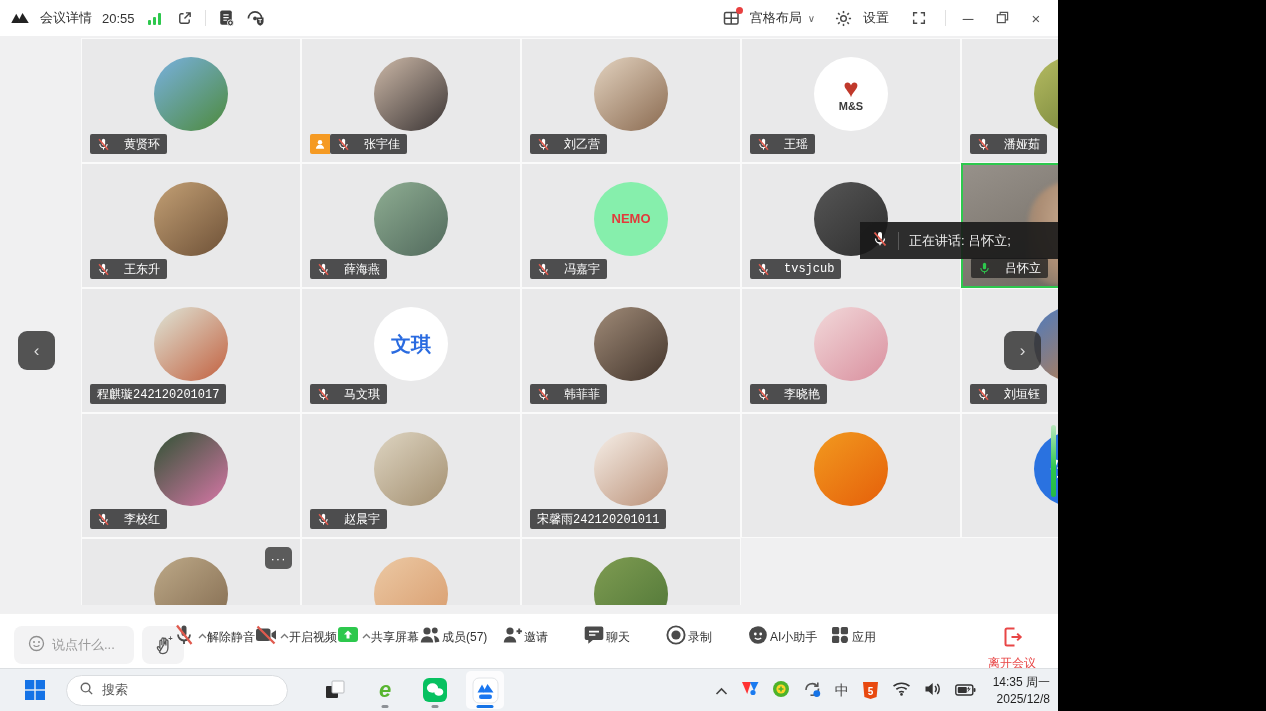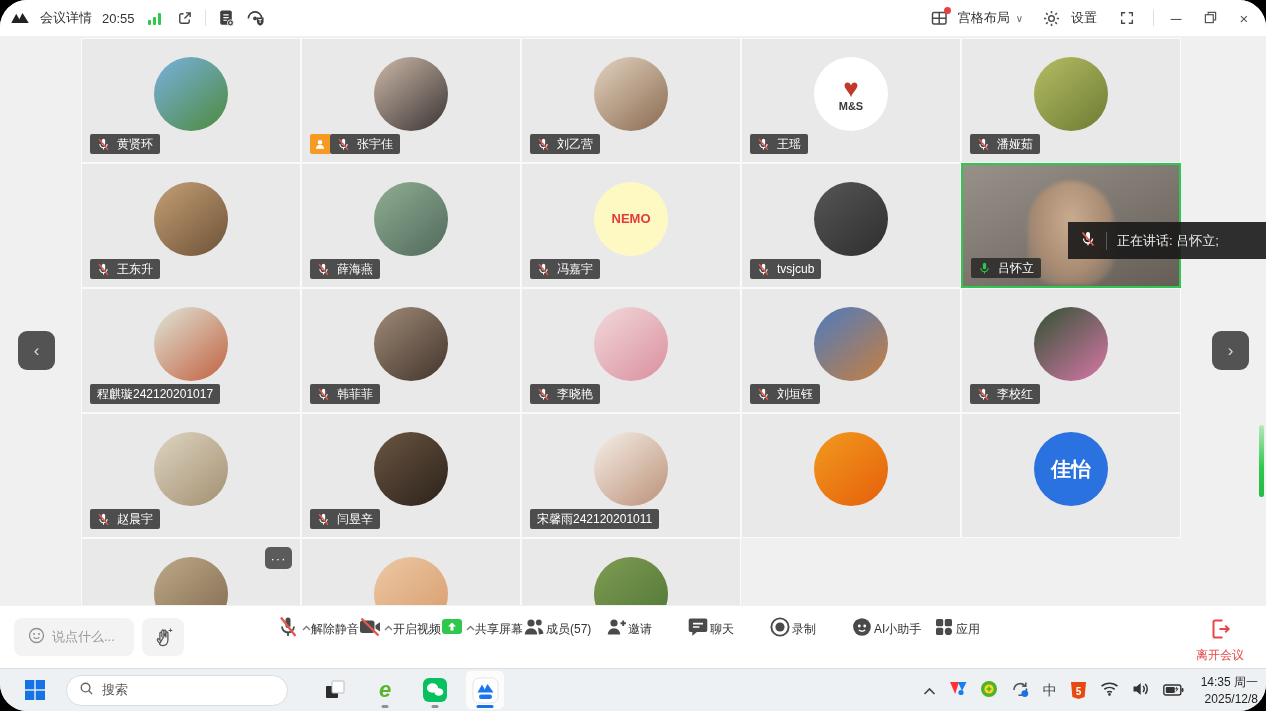--- a/index.html
+++ b/index.html
@@ -1,18 +1,18 @@
 <!DOCTYPE html>
 <html><head>
 <meta charset="utf-8">
 <style>
   * { margin:0; padding:0; box-sizing:border-box; }
   html,body { width:1266px; height:711px; }
   body { font-family:"Liberation Sans",sans-serif; background:#000; }
-  .screen { position:relative; width:1266px; height:711px; overflow:hidden; background:#f0f0f1;border-radius:27px; }
+  .screen { position:relative; width:1058px; height:711px; overflow:hidden; background:#f0f0f1; }
 
   
   .titlebar { position:absolute; top:0; left:0; right:0; height:36px; background:#fff;
     display:flex; align-items:center; justify-content:space-between; padding:0 10px; font-size:13px; color:#333; }
   .tb-group { display:flex; align-items:center; gap:10px; }
   .tb-group .lbl { color:#333; }
   .tb-ico { display:flex; align-items:center; justify-content:center; width:20px; height:20px; }
   .tb-div { width:1px; height:16px; background:#e0e0e0; }
   .grid-ico-wrap { position:relative; display:flex; }
   .red-dot { position:absolute; top:-3px; right:-3px; width:7px; height:7px; border-radius:50%; background:#e84040; }
@@ -26,34 +26,34 @@
   .tile { position:relative; background:#e9e9ea; border:1px solid #fafafa; overflow:hidden; }
   .tile.speaking { border:2px solid #2dc84d; }
   .avatar { position:absolute; left:50%; top:18px; transform:translateX(-50%); width:74px; height:74px;
     border-radius:50%; display:flex; flex-direction:column; align-items:center; justify-content:center; overflow:hidden; }
   .avatar .av-text { font-weight:bold; line-height:1.05; }
   .videobg { position:absolute; inset:0; }
   .face { position:absolute; left:50%; top:16px; transform:translateX(-50%); width:86px; height:104px;
     border-radius:45px 45px 30px 30px; background:radial-gradient(ellipse at 50% 38%, #c9ab90 0%, #ab8d74 55%, rgba(120,105,92,0) 100%); filter:blur(2px); }
   .nameplate { position:absolute; left:8px; bottom:8px; display:flex; align-items:stretch; height:20px; }
   .host-badge { width:20px; background:#f59a23; display:flex; align-items:center; justify-content:center; border-radius:2px 0 0 2px; }
-  .name-pill { background:rgba(33,33,33,.78); color:#fff; font-size:12px; padding:0 7px; display:flex; align-items:center; gap:7px; border-radius:2px; white-space:nowrap; }
+  .name-pill { background:rgba(33,33,33,.78); color:#fff; font-size:12px; padding:0 7px; display:flex; align-items:center; gap:14px; border-radius:2px; white-space:nowrap;font-family:Liberation Mono, monospace; }
   .more-btn { position:absolute; right:8px; top:8px; width:27px; height:22px; border-radius:5px; background:rgba(78,78,78,.92);
     color:#fff; display:flex; align-items:center; justify-content:center; font-size:13px; letter-spacing:1px; }
   .speak-banner { position:absolute; right:0; top:186px; width:198px; height:37px; background:rgba(24,24,24,.9);
     display:flex; align-items:center; gap:10px; padding:0 12px; color:#eee; font-size:13px; }
   .sb-div { width:1px; height:18px; background:#5a5a5a; }
   .navbtn { position:absolute; top:295px; width:37px; height:39px; border:none; border-radius:9px;
     background:rgba(48,48,48,.82); color:#ddd; font-size:17px; display:flex; align-items:center; justify-content:center; }
   .navbtn.left { left:18px; } .navbtn.right { right:17px; }
   .vscroll { position:absolute; right:2px; top:389px; width:5px; height:72px; border-radius:3px;
     background:linear-gradient(180deg,#b9e6bd 0%, #2dc84d 60%, #24b944 100%); }
 
   
-  .toolbar { position:absolute; left:0; right:0; bottom:43px; height:63px; background:#fff; border-top:1px solid #f1f1f1; }
+  .toolbar { position:absolute; left:0; right:0; bottom:35px; height:63px; background:#fff; border-top:1px solid #f1f1f1; }
   .tb-left { position:absolute; left:14px; top:12px; display:flex; gap:8px; }
   .msg-pill { height:38px; min-width:120px; background:#f3f3f4; border-radius:8px; display:flex; align-items:center;
     gap:7px; padding:0 14px; color:#9a9a9a; font-size:13px; }
   .hand-btn { width:42px; height:38px; background:#f3f3f4; border-radius:8px; display:flex; align-items:center; justify-content:center; }
   .tool-center { position:absolute; left:50%; transform:translateX(-50%); top:9px; display:flex; gap:24px; }
   .tool-btn { display:flex; flex-direction:row; align-items:center; width:58px; }
   .tool-btn .icorow { display:flex; align-items:flex-start; height:26px; }
   .tool-btn .lab { font-size:12px; color:#333; margin-top:2px; white-space:nowrap; }
   .caret { margin-left:2px; margin-top:2px; }
   .leave-btn { position:absolute; right:22px; top:11px; display:flex; flex-direction:column; align-items:center; }
@@ -283,21 +283,21 @@
                   <path d="M3.5 7.5a4.5 4.5 0 0 0 9 0" fill="none" stroke="#fff" stroke-width="1.3"></path>
                   <line x1="8" y1="11.8" x2="8" y2="14.3" stroke="#fff" stroke-width="1.3"></line>
                   <line x1="2.5" y1="1.5" x2="13.5" y2="14.5" stroke="#e05a4e" stroke-width="1.9"></line>
                 </svg>
               </span>
               <span>薛海燕</span>
             </span>
           </div>
         </div>
         <div class="tile">
-          <div class="avatar" style="background: #fef9c3; text-align: center;">
+          <div class="avatar" style="background: #86efac; text-align: center;">
             <span class="av-text" style="color: rgb(226, 59, 59); font-size: 13px;">NEMO</span>
           </div>
           <div class="nameplate">
             <span class="name-pill">
               <span style="display: flex;">
                 <svg width="13" height="13" viewBox="0 0 16 16">
                   <rect x="6" y="1" width="4" height="8" rx="2" fill="#fff"></rect>
                   <path d="M3.5 7.5a4.5 4.5 0 0 0 9 0" fill="none" stroke="#fff" stroke-width="1.3"></path>
                   <line x1="8" y1="11.8" x2="8" y2="14.3" stroke="#fff" stroke-width="1.3"></line>
                   <line x1="2.5" y1="1.5" x2="13.5" y2="14.5" stroke="#e05a4e" stroke-width="1.9"></line>
@@ -342,20 +342,38 @@
         </div>
         <div class="tile">
           <div class="avatar" style="background: linear-gradient(140deg, rgb(223, 230, 216) 0%, rgb(194, 96, 63) 100%);"></div>
           <div class="nameplate">
             <span class="name-pill">
               <span>程麒璇242120201017</span>
             </span>
           </div>
         </div>
         <div class="tile">
+          <div class="avatar" style="background: rgb(255, 255, 255);">
+            <span class="av-text" style="color: rgb(42, 107, 224); font-size: 20px;">文琪</span>
+          </div>
+          <div class="nameplate">
+            <span class="name-pill">
+              <span style="display: flex;">
+                <svg width="13" height="13" viewBox="0 0 16 16">
+                  <rect x="6" y="1" width="4" height="8" rx="2" fill="#fff"></rect>
+                  <path d="M3.5 7.5a4.5 4.5 0 0 0 9 0" fill="none" stroke="#fff" stroke-width="1.3"></path>
+                  <line x1="8" y1="11.8" x2="8" y2="14.3" stroke="#fff" stroke-width="1.3"></line>
+                  <line x1="2.5" y1="1.5" x2="13.5" y2="14.5" stroke="#e05a4e" stroke-width="1.9"></line>
+                </svg>
+              </span>
+              <span>马文琪</span>
+            </span>
+          </div>
+        </div>
+        <div class="tile">
           <div class="avatar" style="background: linear-gradient(140deg, rgb(160, 139, 120) 0%, rgb(66, 52, 43) 100%);"></div>
           <div class="nameplate">
             <span class="name-pill">
               <span style="display: flex;">
                 <svg width="13" height="13" viewBox="0 0 16 16">
                   <rect x="6" y="1" width="4" height="8" rx="2" fill="#fff"></rect>
                   <path d="M3.5 7.5a4.5 4.5 0 0 0 9 0" fill="none" stroke="#fff" stroke-width="1.3"></path>
                   <line x1="8" y1="11.8" x2="8" y2="14.3" stroke="#fff" stroke-width="1.3"></line>
                   <line x1="2.5" y1="1.5" x2="13.5" y2="14.5" stroke="#e05a4e" stroke-width="1.9"></line>
                 </svg>
@@ -418,36 +436,20 @@
             <span class="name-pill">
               <span style="display: flex;">
                 <svg width="13" height="13" viewBox="0 0 16 16">
                   <rect x="6" y="1" width="4" height="8" rx="2" fill="#fff"></rect>
                   <path d="M3.5 7.5a4.5 4.5 0 0 0 9 0" fill="none" stroke="#fff" stroke-width="1.3"></path>
                   <line x1="8" y1="11.8" x2="8" y2="14.3" stroke="#fff" stroke-width="1.3"></line>
                   <line x1="2.5" y1="1.5" x2="13.5" y2="14.5" stroke="#e05a4e" stroke-width="1.9"></line>
                 </svg>
               </span>
               <span>赵晨宇</span>
-            </span>
-          </div>
-        </div>
-        <div class="tile">
-          <div class="avatar" style="background: linear-gradient(140deg, rgb(107, 86, 66) 0%, rgb(43, 33, 26) 100%);"></div>
-          <div class="nameplate">
-            <span class="name-pill">
-              <span style="display: flex;">
-                <svg width="13" height="13" viewBox="0 0 16 16">
-                  <rect x="6" y="1" width="4" height="8" rx="2" fill="#fff"></rect>
-                  <path d="M3.5 7.5a4.5 4.5 0 0 0 9 0" fill="none" stroke="#fff" stroke-width="1.3"></path>
-                  <line x1="8" y1="11.8" x2="8" y2="14.3" stroke="#fff" stroke-width="1.3"></line>
-                  <line x1="2.5" y1="1.5" x2="13.5" y2="14.5" stroke="#e05a4e" stroke-width="1.9"></line>
-                </svg>
-              </span>
-              <span>闫昱辛</span>
             </span>
           </div>
         </div>
         <div class="tile">
           <div class="avatar" style="background: linear-gradient(140deg, rgb(246, 239, 232) 0%, rgb(187, 145, 120) 100%);"></div>
           <div class="nameplate">
             <span class="name-pill">
               <span>宋馨雨242120201011</span>
             </span>
           </div>

